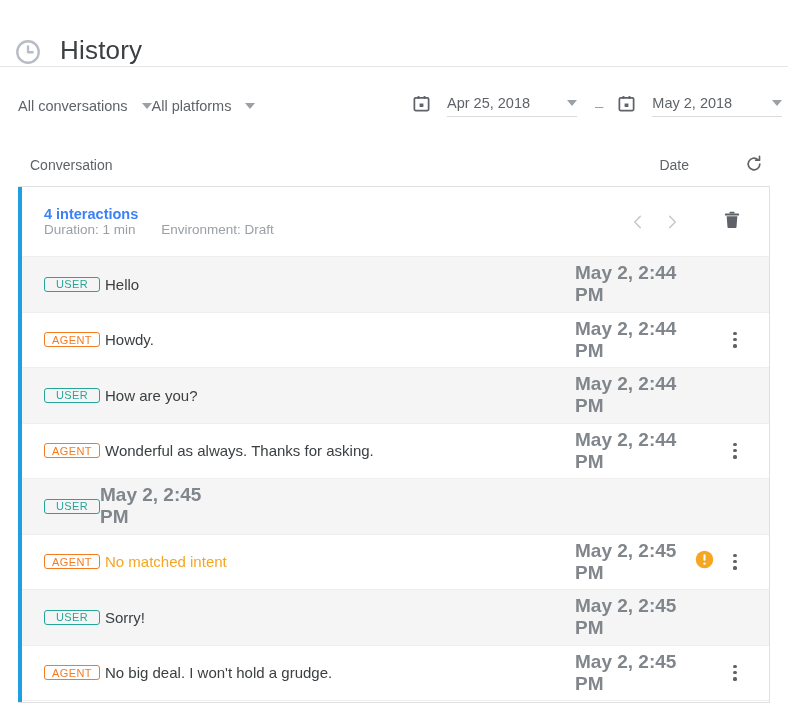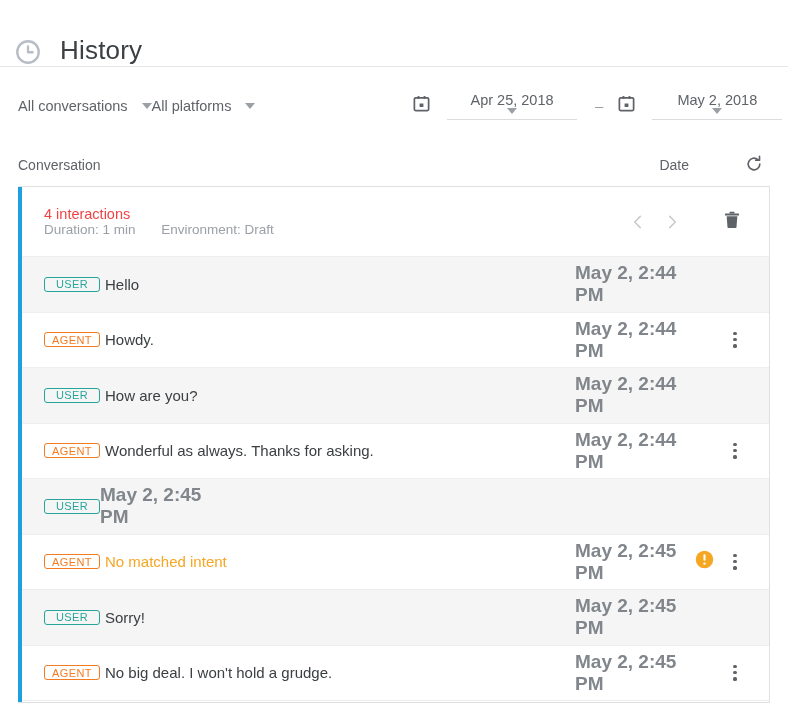--- a/index.html
+++ b/index.html
@@ -63,21 +63,20 @@
   .cal-icon { width: 19px; height: 19px; flex: 0 0 auto; }
   .date-field {
     margin-left: 16px;
     display: flex;
     align-items: center;
     justify-content: space-between;
     width: 130px;
     border-bottom: 1px solid #dadce0;
     padding-bottom: 5px;
     cursor: pointer;
-    flex-direction: column;
   }
   .date-field .dtext { font-size: 14.5px; color: #5f6368; }
   .date-field .caret {
     width: 0; height: 0;
     border-left: 5.5px solid transparent;
     border-right: 5.5px solid transparent;
     border-top: 6px solid #9aa0a6;
   }
   .date-dash {
     color: #9aa0a6;
@@ -87,21 +86,21 @@
 
   
   .colheader {
     display: flex;
     align-items: center;
     padding: 0 24px 0 18px;
     height: 42px;
     color: #5f6368;
     font-size: 14px;
   }
-  .col-conversation { flex: 1 1 auto; }
+  .col-conversation { flex: 1 1 auto; margin-left: 12px; }
   .col-date { margin-right: 55px; }
   .refresh-icon { width: 20px; height: 20px; cursor: pointer; }
 
   
   .card {
     margin: 0 18px 0 18px;
     border: 1px solid #e0e0e0;
     border-left: none;
     position: relative;
     background: #fff;
@@ -119,21 +118,22 @@
   .conv-head {
     display: flex;
     align-items: center;
     padding: 14px 20px 14px 22px;
     border-bottom: 1px solid #eeeeee;
     height: 70px;
   }
   .conv-head-text { flex: 1 1 auto; }
   .conv-title {
     font-size: 14.5px;
-    color: #ef4444;
+    color: #3b82f6;
+    font-weight: bold;
   }
   .conv-meta {
     font-size: 13.5px;
     color: #9aa0a6;
   }
   .conv-meta .dur { margin-right: 22px; text-align: center; }
   .navbtn {
     width: 34px; height: 34px;
     display: flex; align-items: center; justify-content: center;
     cursor: pointer;

